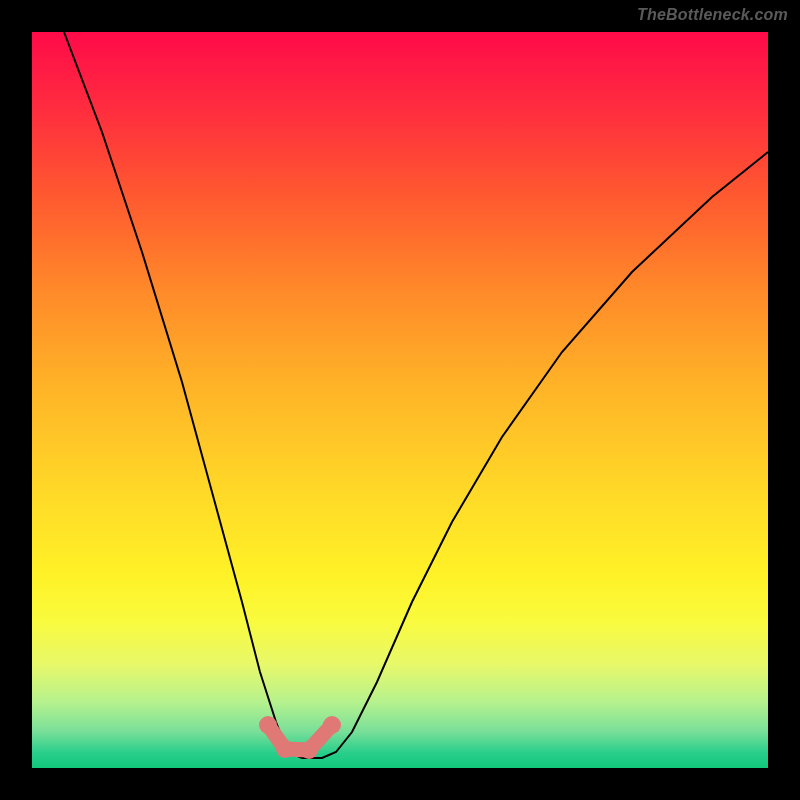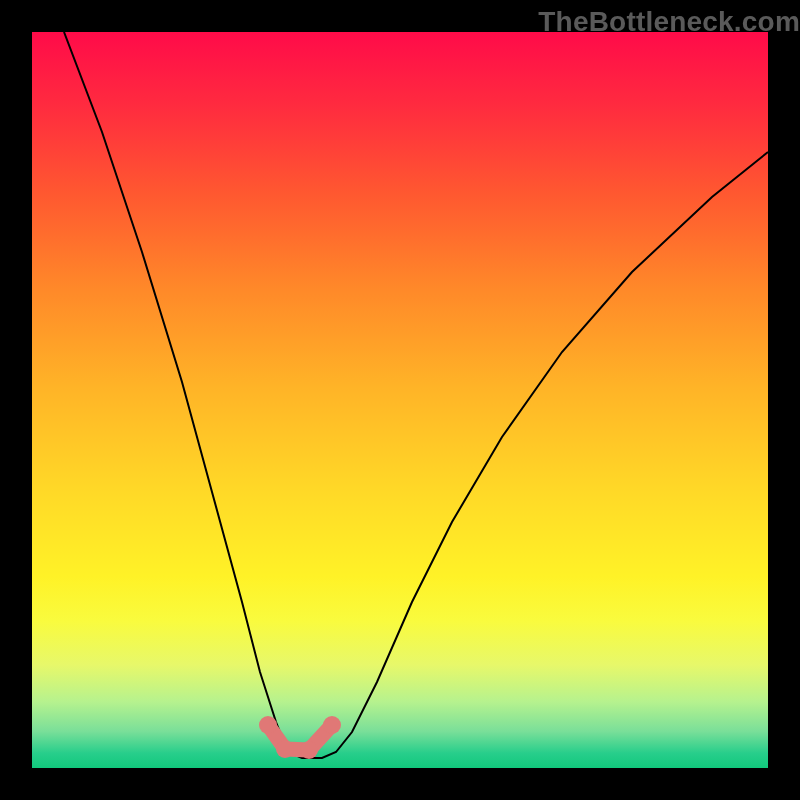--- a/index.html
+++ b/index.html
@@ -28,26 +28,27 @@
       #e7f86a 86%,
       #b6f28e 91%,
       #7adf99 95%,
       #27ce8b 98%,
       #11c87c 100%
     );
   }
   .watermark {
     position: absolute;
     top: 6px;
-    right: 0;
+    right: 12px;
     font-family: Arial, Helvetica, sans-serif;
-    font-size: 28px;
+    font-size: 16px;
     color: #5a5a5a;
     font-weight: 600;
     letter-spacing: 0.2px;
+    font-style: italic;
   }
   svg.curve {
     position: absolute;
     left: 0;
     top: 0;
     width: 736px;
     height: 736px;
   }
 </style>
 </head>

